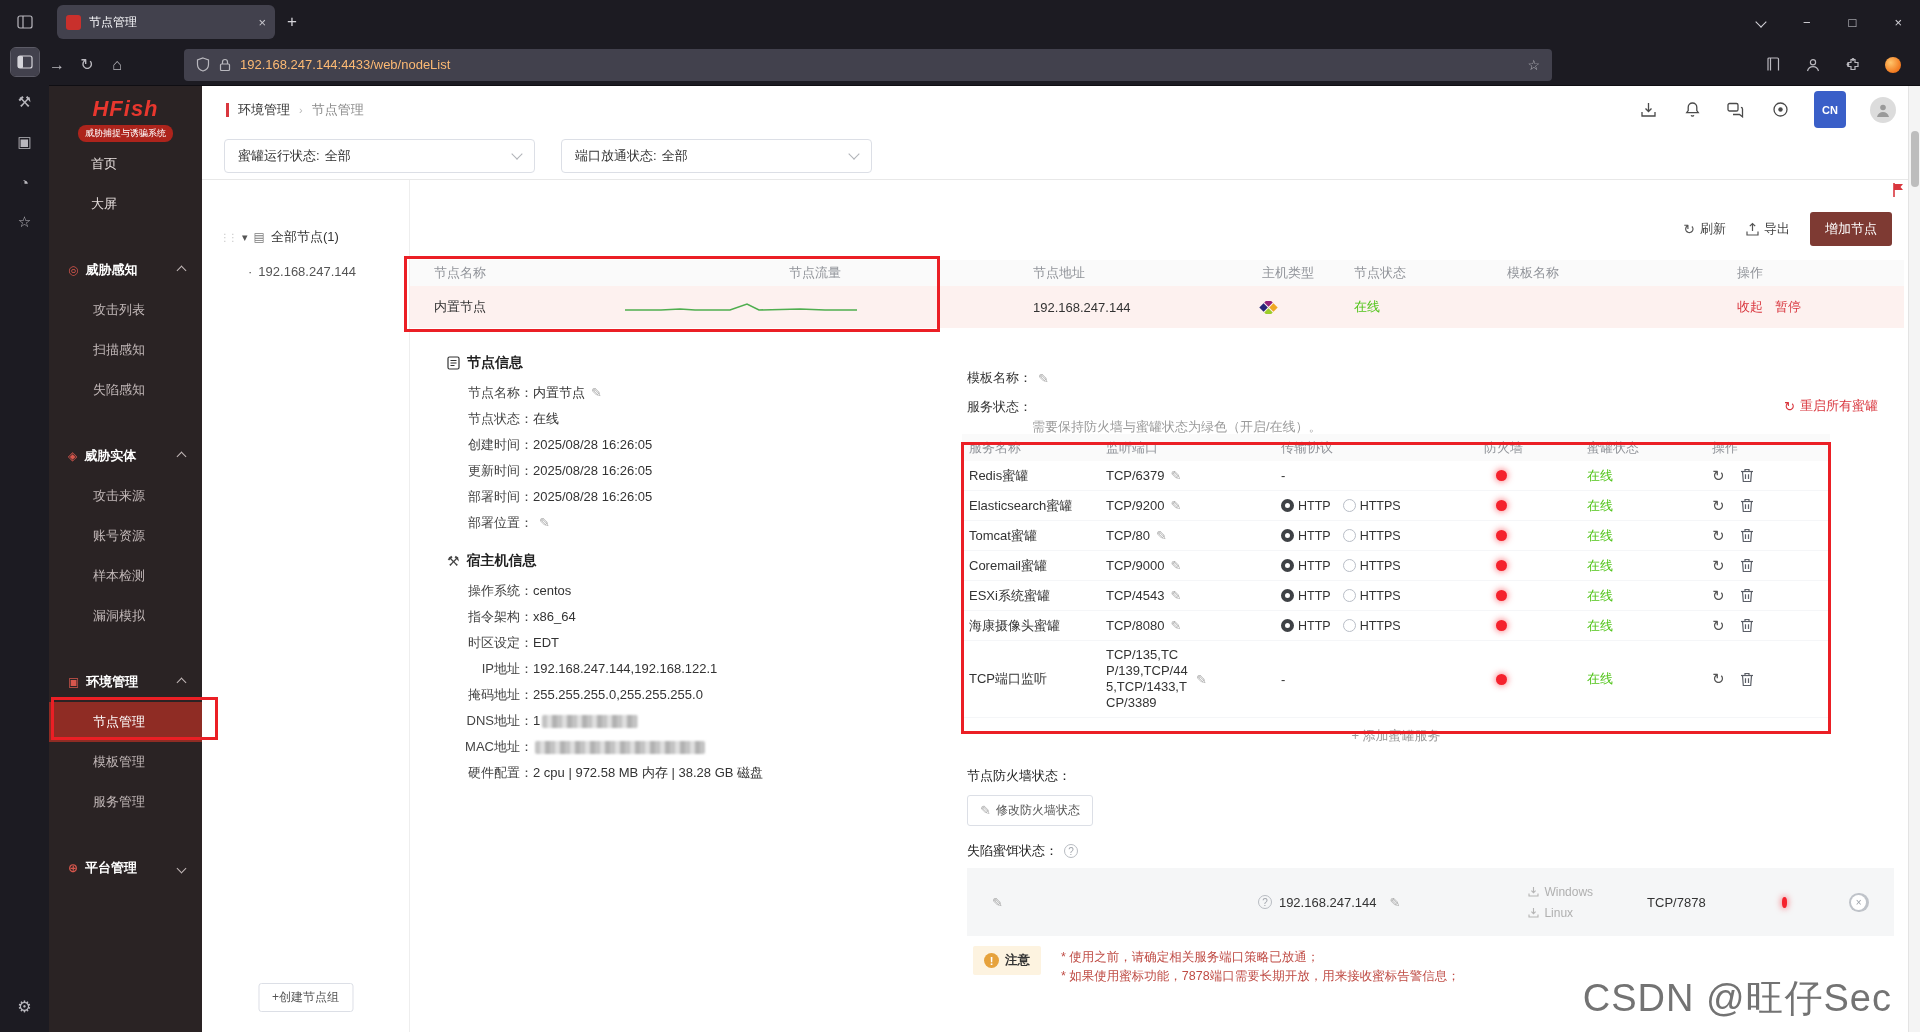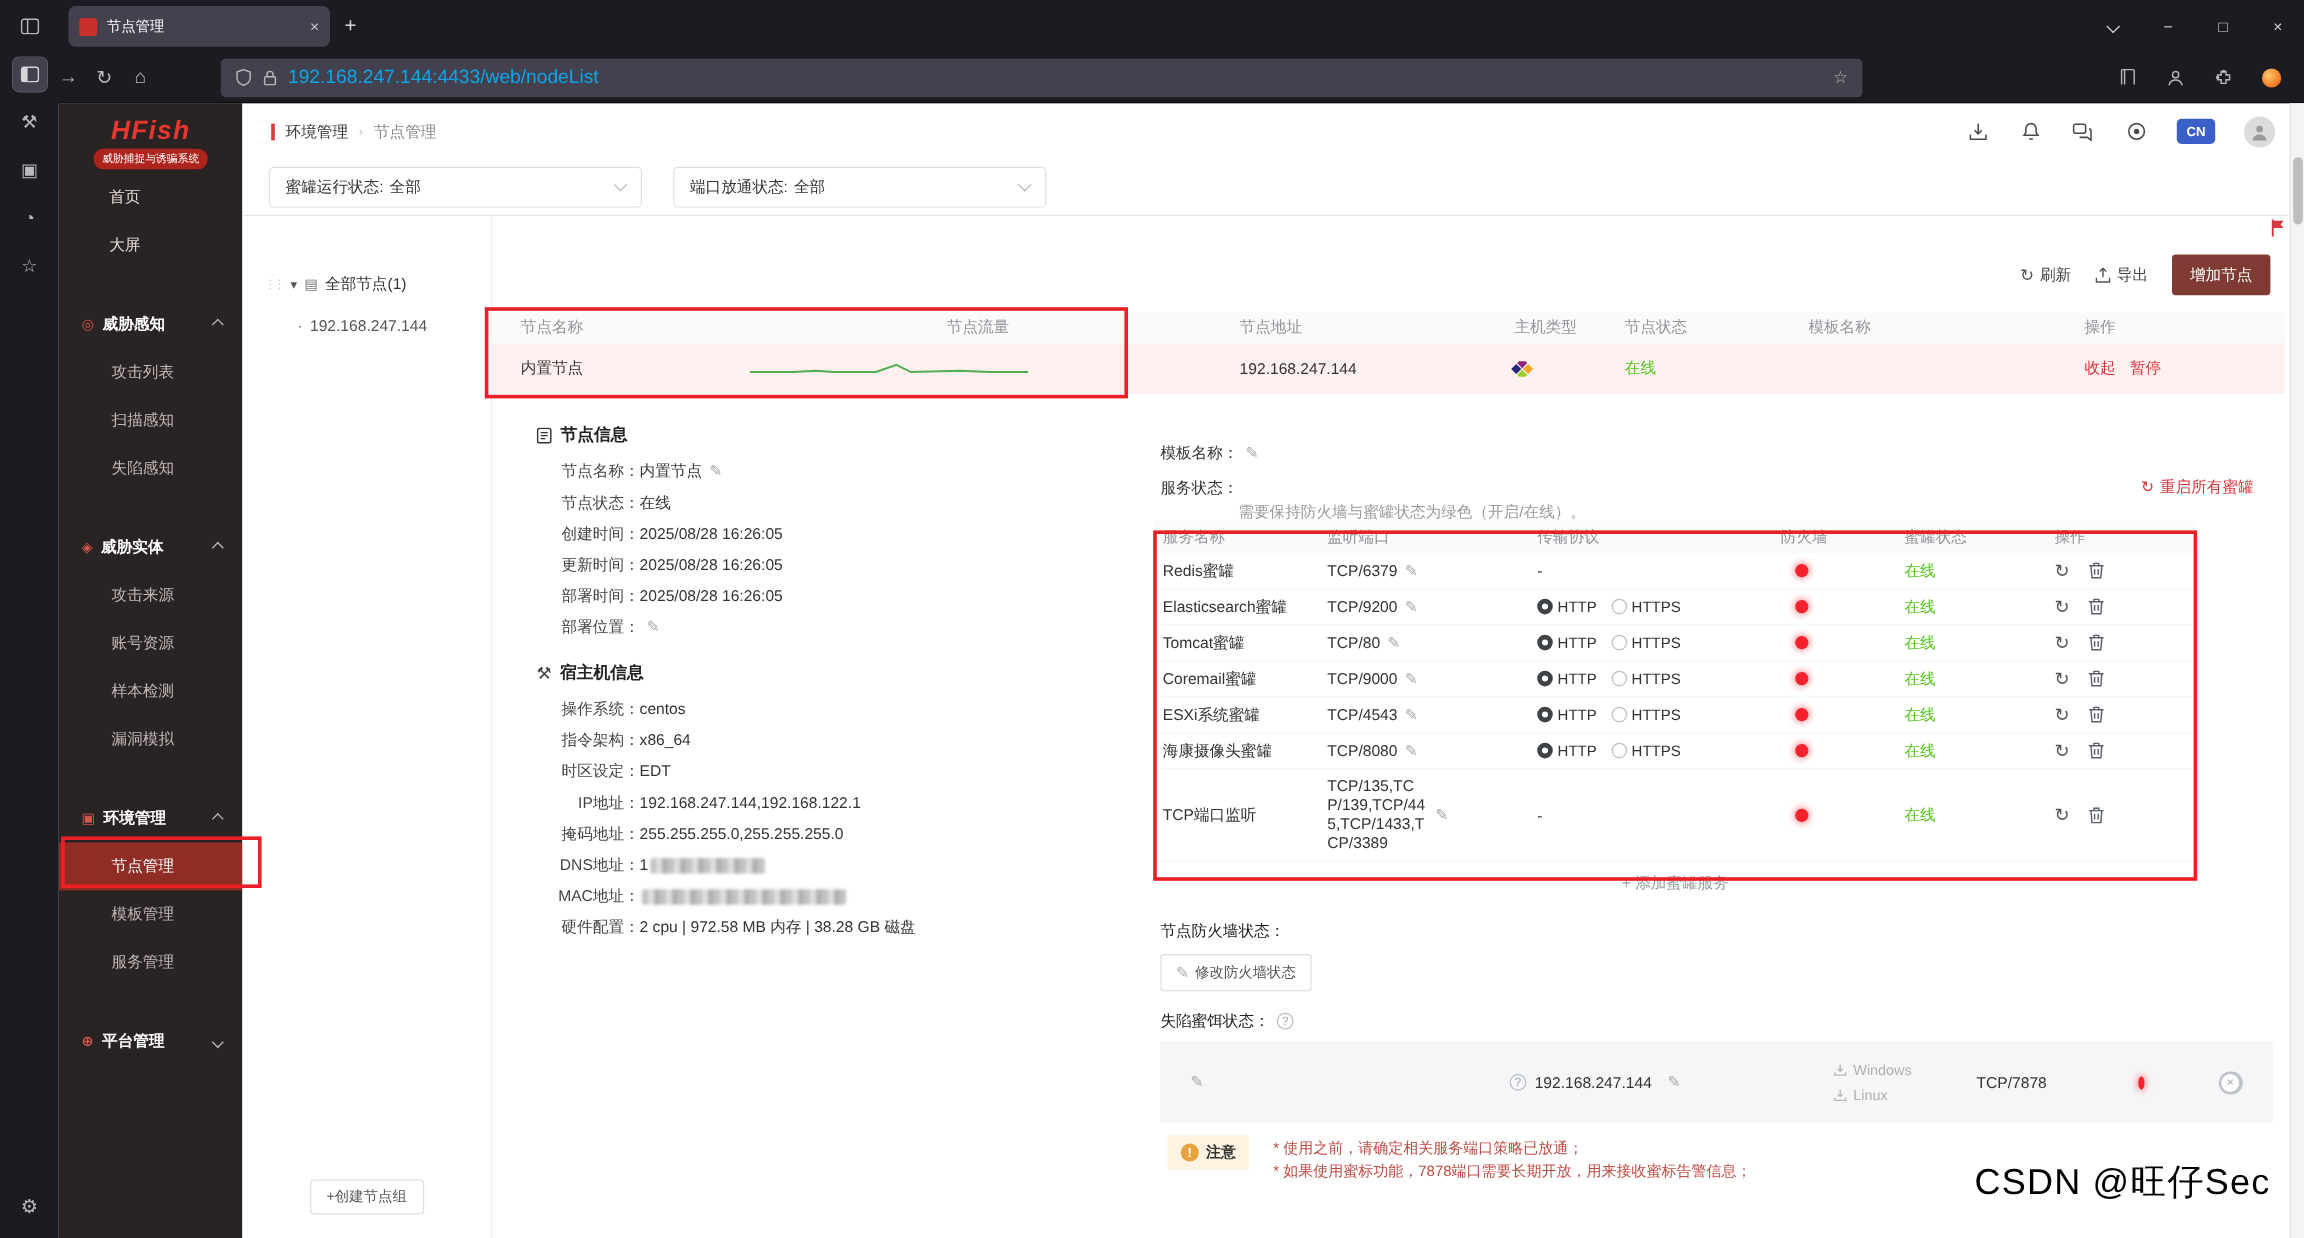--- a/index.html
+++ b/index.html
@@ -14,21 +14,21 @@
   .favicon { width:15px; height:15px; border-radius:3px; background:#c9302c; flex-shrink:0; }
   .tab-title { flex:1; color:#fbfbfe; font-size:12px; white-space:nowrap; overflow:hidden; }
   .tab-close { color:#c9c8ce; font-size:13px; cursor:default; }
   .newtab { color:#d5d4da; font-size:17px; margin-left:12px; }
   .win-controls { margin-left:auto; display:flex; align-items:center; gap:38px; padding-right:18px; color:#d5d4da; }
   .win-controls .wc { font-size:13px; }
   .chev-w { width:8px; height:8px; border-right:1.5px solid #d5d4da; border-bottom:1.5px solid #d5d4da; transform:rotate(45deg); }
   .toolbar { height:42px; display:flex; align-items:center; padding:0 18px 0 12px; border-bottom:1px solid #0f0e13; }
   .nav-btn { width:30px; height:28px; display:flex; align-items:center; justify-content:center; color:#b9b8be; font-size:16px; }
   .urlbar { margin-left:52px; width:1368px; height:32px; background:#42414d; border-radius:4px; display:flex; align-items:center; gap:9px; padding:0 12px; }
-  .url-text { flex:1; color:#0ea5e9; font-size:16px; white-space:nowrap; overflow:hidden; }
+  .url-text { flex:1; color:#fdba74; font-size:13px; white-space:nowrap; overflow:hidden; }
   .url-star { color:#b9b8be; font-size:14px; }
   .tb-icons { margin-left:auto; display:flex; align-items:center; gap:22px; }
   .tb-ico { width:18px; height:18px; display:flex; align-items:center; justify-content:center; }
   .orange-ball { width:16px; height:16px; border-radius:50%; background:radial-gradient(circle at 35% 35%, #ffc56b, #f2791f 70%); }
 
   
   #strip { position:absolute; left:0; top:0; width:49px; height:1032px; background:#1c1b22; z-index:10;
            display:flex; flex-direction:column; align-items:center; gap:12px; padding-top:8px; }
   .strip-ico { width:28px; height:28px; display:flex; align-items:center; justify-content:center; color:#b9b8be; font-size:15px; border-radius:5px; }
   .strip-ico.active { background:#42414d; outline:1px solid #5c5b66; }
@@ -53,21 +53,21 @@
 
   
   #hf-main { flex:1; display:flex; flex-direction:column; min-width:0; background:#fff; }
   .hf-header { height:47px; display:flex; align-items:center; padding:0 24px; }
   .crumb-bar { width:3px; height:14px; background:#d9363e; margin-right:9px; }
   .crumb-a { font-size:13px; color:#333; }
   .crumb-sep { color:#b8b8b8; margin:0 9px; font-size:11px; }
   .crumb-b { font-size:13px; color:#8a8a8a; }
   .header-icons { margin-left:auto; display:flex; align-items:center; gap:24px; }
   .h-ico { width:20px; height:20px; display:flex; align-items:center; justify-content:center; }
-  .cn-badge { width:32px; height:21px; background:#3a5fc8; color:#fff; border-radius:4px; font-size:11px; font-weight:bold; display:flex; align-items:center; justify-content:center; }
+  .cn-badge { width:32px; height:37px; background:#3a5fc8; color:#fff; border-radius:4px; font-size:11px; font-weight:bold; display:flex; align-items:center; justify-content:center; }
   .avatar { width:26px; height:26px; border-radius:50%; background:#dcdcdc; display:flex; align-items:center; justify-content:center; overflow:hidden; }
 
   .hf-filterbar { height:47px; display:flex; align-items:center; gap:26px; padding:0 22px; border-bottom:1px solid #e8e8e8; flex-shrink:0; }
   .select { width:311px; height:34px; border:1px solid #dcdfe6; border-radius:4px; display:flex; align-items:center; padding:0 13px; font-size:13px; color:#333; gap:5px; background:#fff; }
   .sel-chev { width:8px; height:8px; border-right:1.5px solid #b0b3b8; border-bottom:1.5px solid #b0b3b8; transform:rotate(45deg); margin-left:auto; margin-top:-4px; }
 
   .hf-body { flex:1; display:flex; min-height:0; }
   .tree-panel { width:208px; flex-shrink:0; border-right:1px solid #eeeeee; padding:48px 10px 0 18px; position:relative; }
   .tree-root { display:flex; align-items:center; gap:6px; font-size:13px; color:#333; }
   .drag-dots { color:#c8c8c8; font-size:10px; letter-spacing:-2px; }
@@ -150,21 +150,21 @@
   .note-title { font-size:12.5px; color:#333; font-weight:bold; }
   .note-lines { padding-top:2px; }
   .note-line { font-size:12.5px; color:#bf4b44; line-height:19px; }
 
   
   .ann-box { position:absolute; border:3px solid #eb1f25; pointer-events:none; z-index:40; }
   #ann1 { left:51px; top:697px; width:167px; height:43px; }
   #ann2 { left:404px; top:256px; width:536px; height:76px; }
   #ann3 { left:961px; top:442px; width:870px; height:292px; }
   #flag-marker { position:absolute; left:1892px; top:182px; z-index:30; }
-  #watermark { position:absolute; right:28px; bottom:26px; font-size:30px; color:#000000; letter-spacing:1px; z-index:20; }
+  #watermark { position:absolute; right:28px; bottom:8px; font-size:38px; color:#737373; letter-spacing:1px; z-index:20; }
   #scrollbar { position:absolute; right:0; top:86px; width:12px; height:946px; background:#f4f4f4; border-left:1px solid #e3e3e3; z-index:25; }
   #scroll-thumb { position:absolute; left:2px; top:45px; width:8px; height:56px; background:#bdbdbd; border-radius:4px; }
 
   svg { display:block; }
 </style>
 </head>
 <body>
 
 <div id="page">
 

